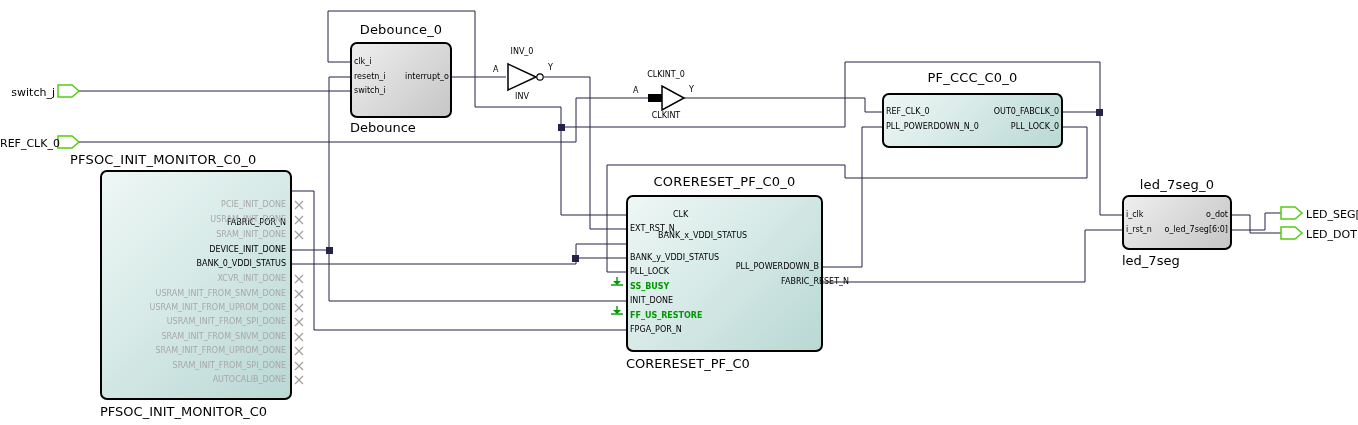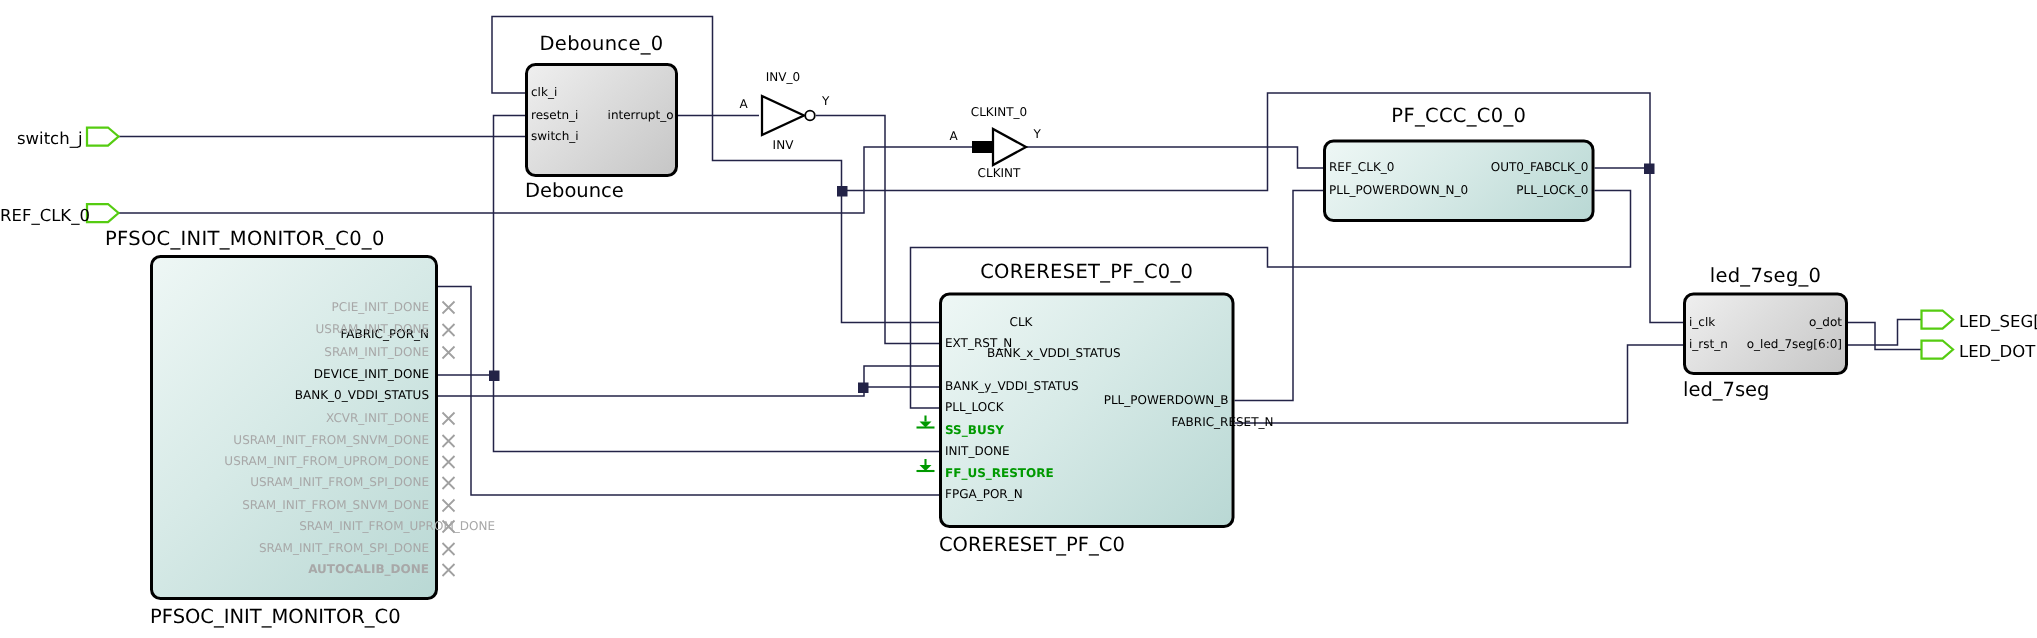--- a/index.html
+++ b/index.html
@@ -107,23 +107,23 @@
   <div class="pin rt nc" style="left:102px;top:200px;width:184px;">PCIE_INIT_DONE</div>
   <div class="pin rt nc" style="left:102px;top:215px;width:184px;">USRAM_INIT_DONE</div>
   <div class="pin rt nc" style="left:102px;top:230px;width:184px;">SRAM_INIT_DONE</div>
   <div class="pin rt" style="left:102px;top:245px;width:184px;">DEVICE_INIT_DONE</div>
   <div class="pin rt" style="left:102px;top:259px;width:184px;">BANK_0_VDDI_STATUS</div>
   <div class="pin rt nc" style="left:102px;top:274px;width:184px;">XCVR_INIT_DONE</div>
   <div class="pin rt nc" style="left:102px;top:289px;width:184px;">USRAM_INIT_FROM_SNVM_DONE</div>
   <div class="pin rt nc" style="left:102px;top:303px;width:184px;">USRAM_INIT_FROM_UPROM_DONE</div>
   <div class="pin rt nc" style="left:102px;top:317px;width:184px;">USRAM_INIT_FROM_SPI_DONE</div>
   <div class="pin rt nc" style="left:102px;top:332px;width:184px;">SRAM_INIT_FROM_SNVM_DONE</div>
-  <div class="pin rt nc" style="left:102px;top:346px;width:184px;padding-left:44px;">SRAM_INIT_FROM_UPROM_DONE</div>
+  <div class="pin rt nc" style="left:102px;top:346px;width:184px;">SRAM_INIT_FROM_UPROM_DONE</div>
   <div class="pin rt nc" style="left:102px;top:361px;width:184px;">SRAM_INIT_FROM_SPI_DONE</div>
-  <div class="pin rt nc" style="left:102px;top:375px;width:184px;font-weight:bold;">AUTOCALIB_DONE</div>
+  <div class="pin rt nc" style="left:102px;top:375px;width:184px;">AUTOCALIB_DONE</div>
 
   <div class="block-title ctr" style="left:350px;top:22px;width:102px;">Debounce_0</div>
   <div class="block gray" style="left:350px;top:42px;width:102px;height:76px;"></div>
   <div class="block-label" style="left:350px;top:120px;width:102px;">Debounce</div>
   <div class="pin" style="left:354px;top:57px;">clk_i</div>
   <div class="pin" style="left:354px;top:72px;">resetn_i</div>
   <div class="pin" style="left:354px;top:86px;">switch_i</div>
   <div class="pin rt" style="left:350px;top:72px;width:99px;">interrupt_o</div>
 
   <div class="block-title ctr" style="left:626px;top:174px;width:197px;">CORERESET_PF_C0_0</div>

